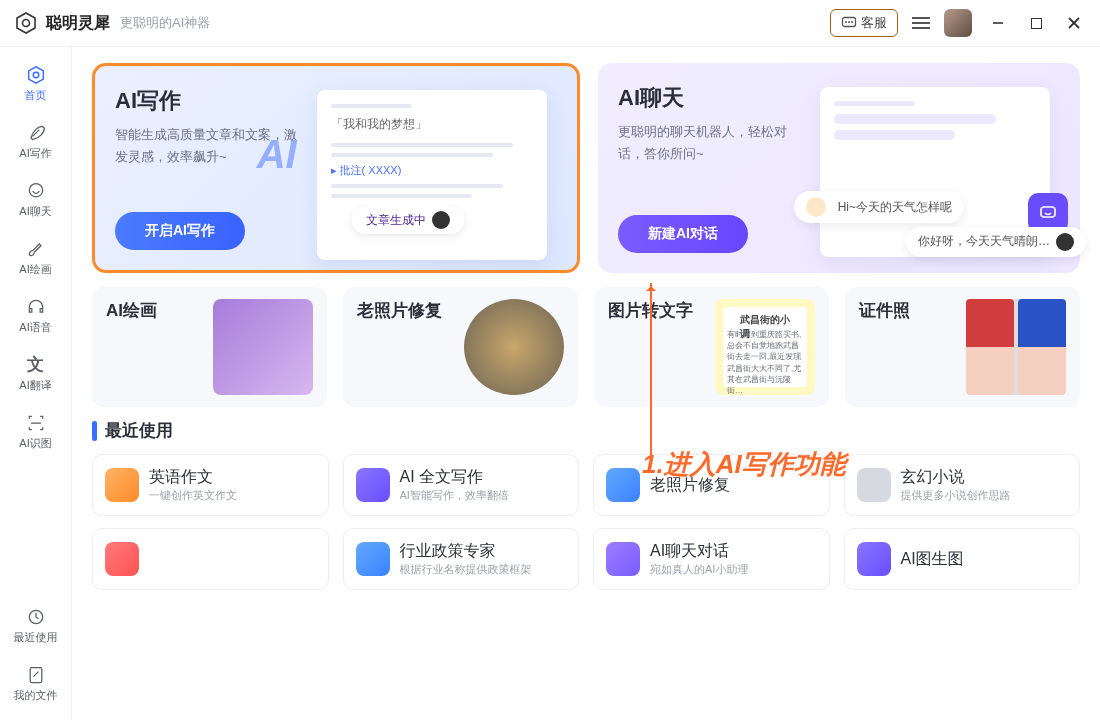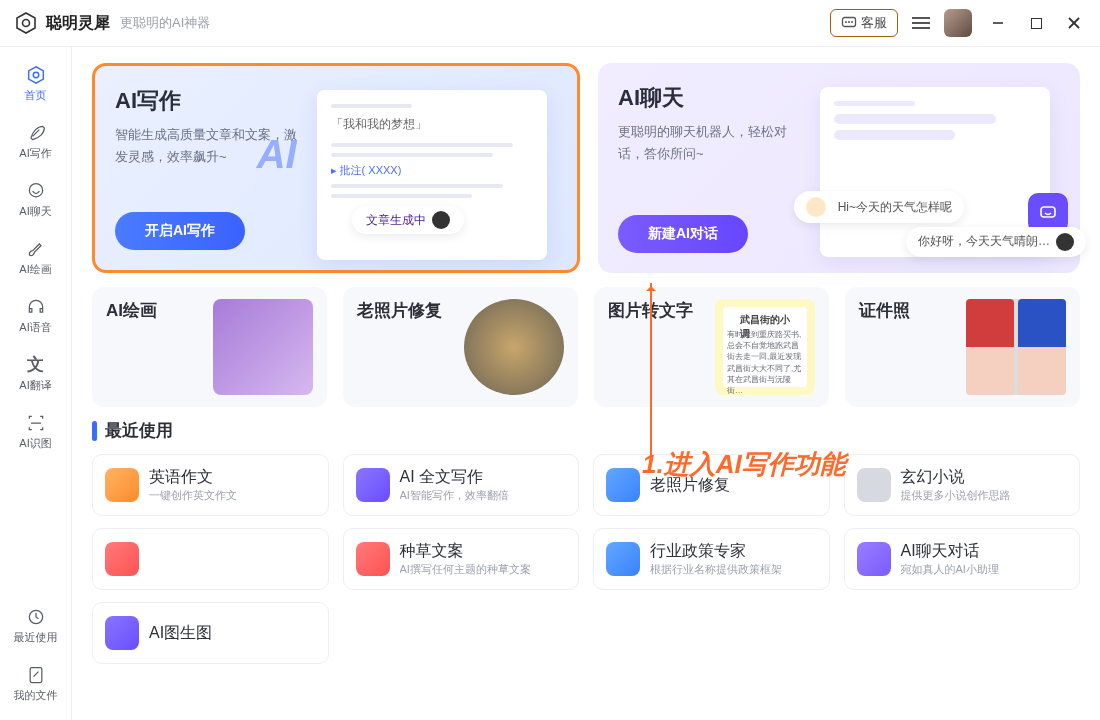--- a/index.html
+++ b/index.html
@@ -329,27 +329,20 @@
           <div class="card-ic ic-gray"></div>
     <div class="card-body">
       <div class="card-title">玄幻小说</div>
       <div class="card-sub">提供更多小说创作思路</div>
     </div>
         </div>
         <div class="card">
           <div class="card-ic ic-red"></div>
         </div>
         <div class="card">
-          <div class="card-ic ic-red"></div>
-    <div class="card-body">
-      <div class="card-title">种草文案</div>
-      <div class="card-sub">AI撰写任何主题的种草文案</div>
-    </div>
-        </div>
-        <div class="card">
           <div class="card-ic ic-blue"></div>
     <div class="card-body">
       <div class="card-title">行业政策专家</div>
       <div class="card-sub">根据行业名称提供政策框架</div>
     </div>
         </div>
         <div class="card">
           <div class="card-ic ic-purple"></div>
     <div class="card-body">
       <div class="card-title">AI聊天对话</div>

